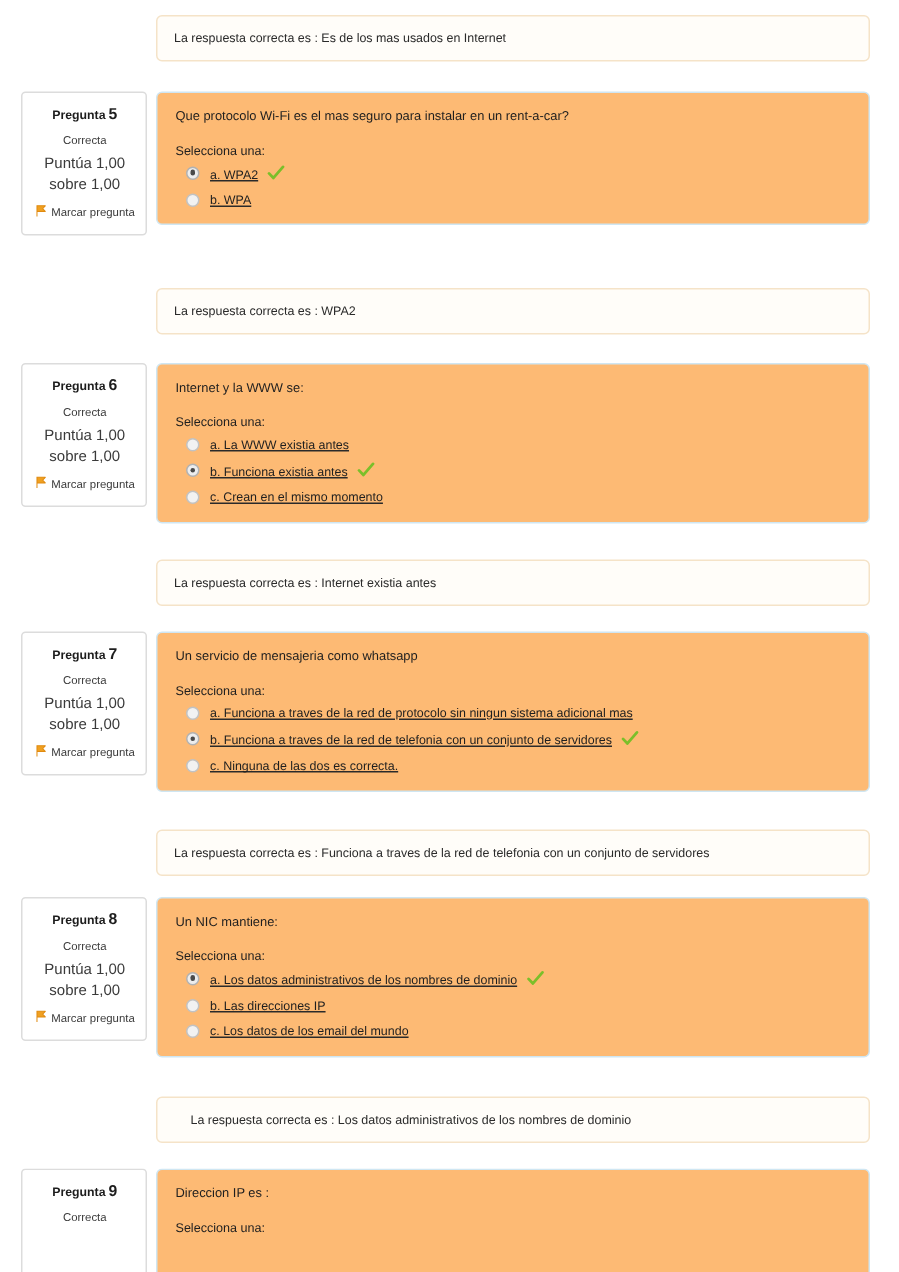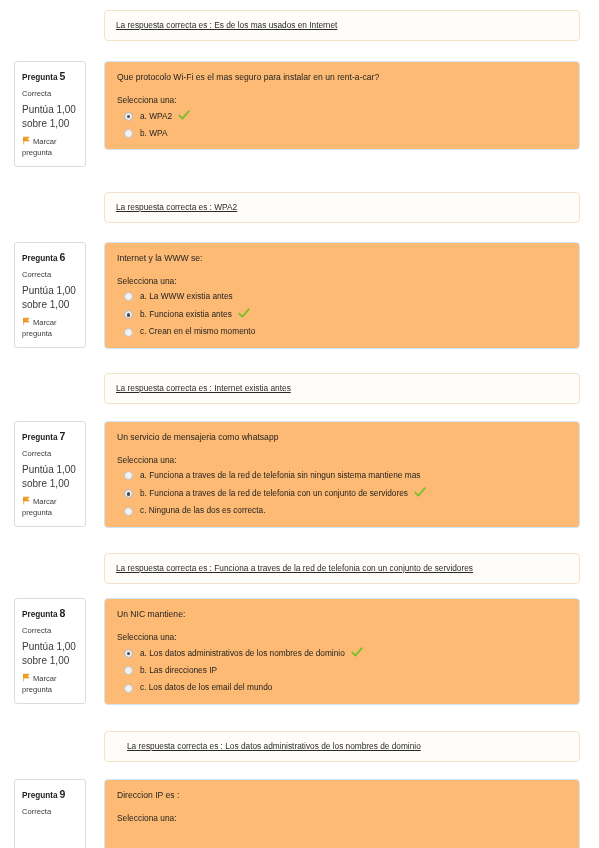--- a/index.html
+++ b/index.html
@@ -29,41 +29,41 @@
     left: 104px;
     width: 476px;
     box-sizing: border-box;
     border: 1px solid #f5e3c8;
     border-radius: 4px;
     background: #fffdf9;
     padding: 9px 10px 9px 11px;
     font-size: 8.3px;
     color: #2a2a2a;
     line-height: 1.35;
-    text-decoration: underline;
   }
 
   
   .qblock {
     position: absolute;
     left: 0;
     width: 599px;
   }
 
   .qinfo {
     position: absolute;
     left: 14px;
     top: 0;
-    width: 72px;
+    width: 84px;
     box-sizing: border-box;
     border: 1px solid #dcdcdc;
     border-radius: 3px;
     background: #ffffff;
     padding: 7px 6px 8px 7px;
     line-height: 1.45;
+    text-align: center;
   }
   .qinfo-title {
     font-weight: bold;
     font-size: 8.2px;
     color: #1d1d1d;
     margin-bottom: 4px;
     white-space: nowrap;
   }
   .qinfo-title .qnum {
     font-size: 10.5px;
@@ -117,23 +117,24 @@
     margin-bottom: 5px;
   }
 
   .answers {
     margin: 0;
     padding: 0;
     list-style: none;
   }
   .answer {
     display: flex;
-    align-items: flex-end;
+    align-items: flex-start;
     margin-bottom: 7px;
     padding-left: 7px;
+    text-decoration: underline;
   }
   .answer:last-child { margin-bottom: 1px; }
 
   .radio {
     flex: 0 0 auto;
     width: 9px;
     height: 9px;
     border-radius: 50%;
     border: 1px solid #c2c2c2;
     background: #f2f2f2;
@@ -277,21 +278,21 @@
             </svg>
         </span><span>Marcar pregunta</span>
       </div>
     </div>
     <div class="qbox">
       <div class="qtext">Un servicio de mensajeria como whatsapp</div>
       <div class="qprompt">Selecciona una:</div>
       <ul class="answers">
         <li class="answer">
           <span class="radio"></span>
-          <span class="answer-text">a. Funciona a traves de la red de telefonia sin ningun sistema mantiene mas</span>
+          <span class="answer-text">a. Funciona a traves de la red de protocolo sin ningun sistema adicional mas</span>
         </li>
         <li class="answer">
           <span class="radio checked"></span>
           <span class="answer-text"><span>b. Funciona a traves de la red de telefonia con un conjunto de servidores</span><span class="tick"><svg viewBox="0 0 14 13" width="12" height="11">
                   <path d="M1.5 6.6 L5 10.2 L12.5 1.5" stroke="#7bbf2a" stroke-width="2.2" fill="none" stroke-linecap="round" stroke-linejoin="round"></path>
                 </svg></span></span>
         </li>
         <li class="answer">
           <span class="radio"></span>
           <span class="answer-text">c. Ninguna de las dos es correcta.</span>

